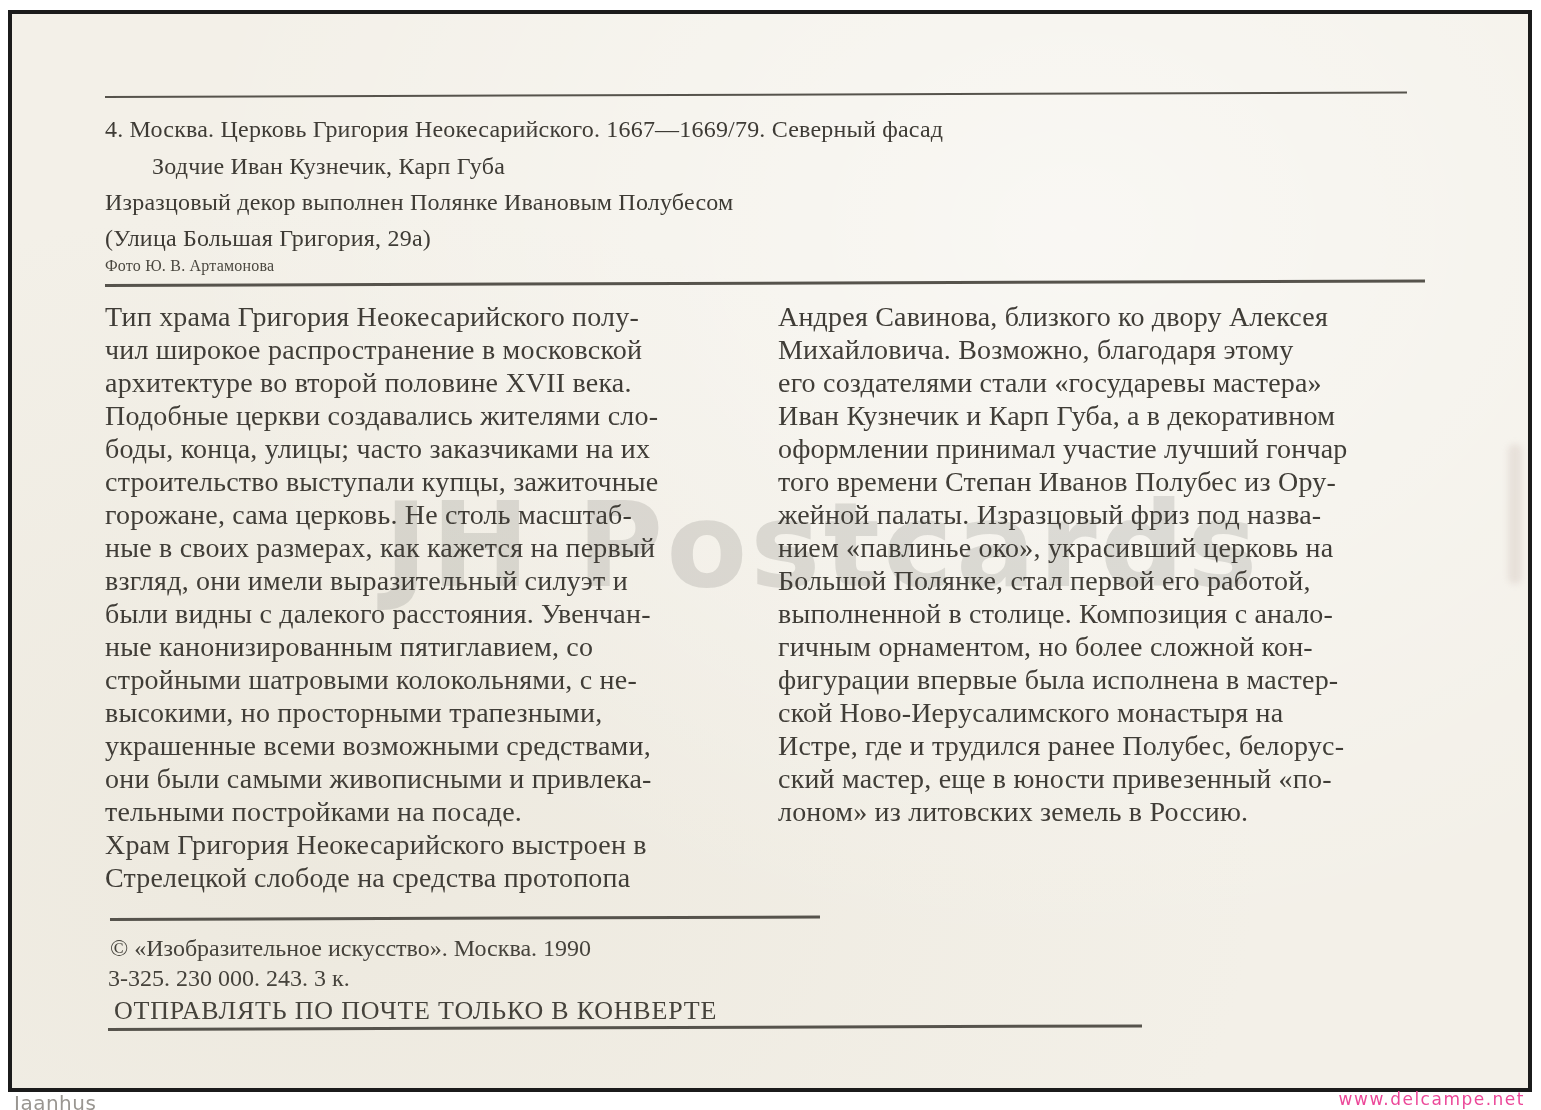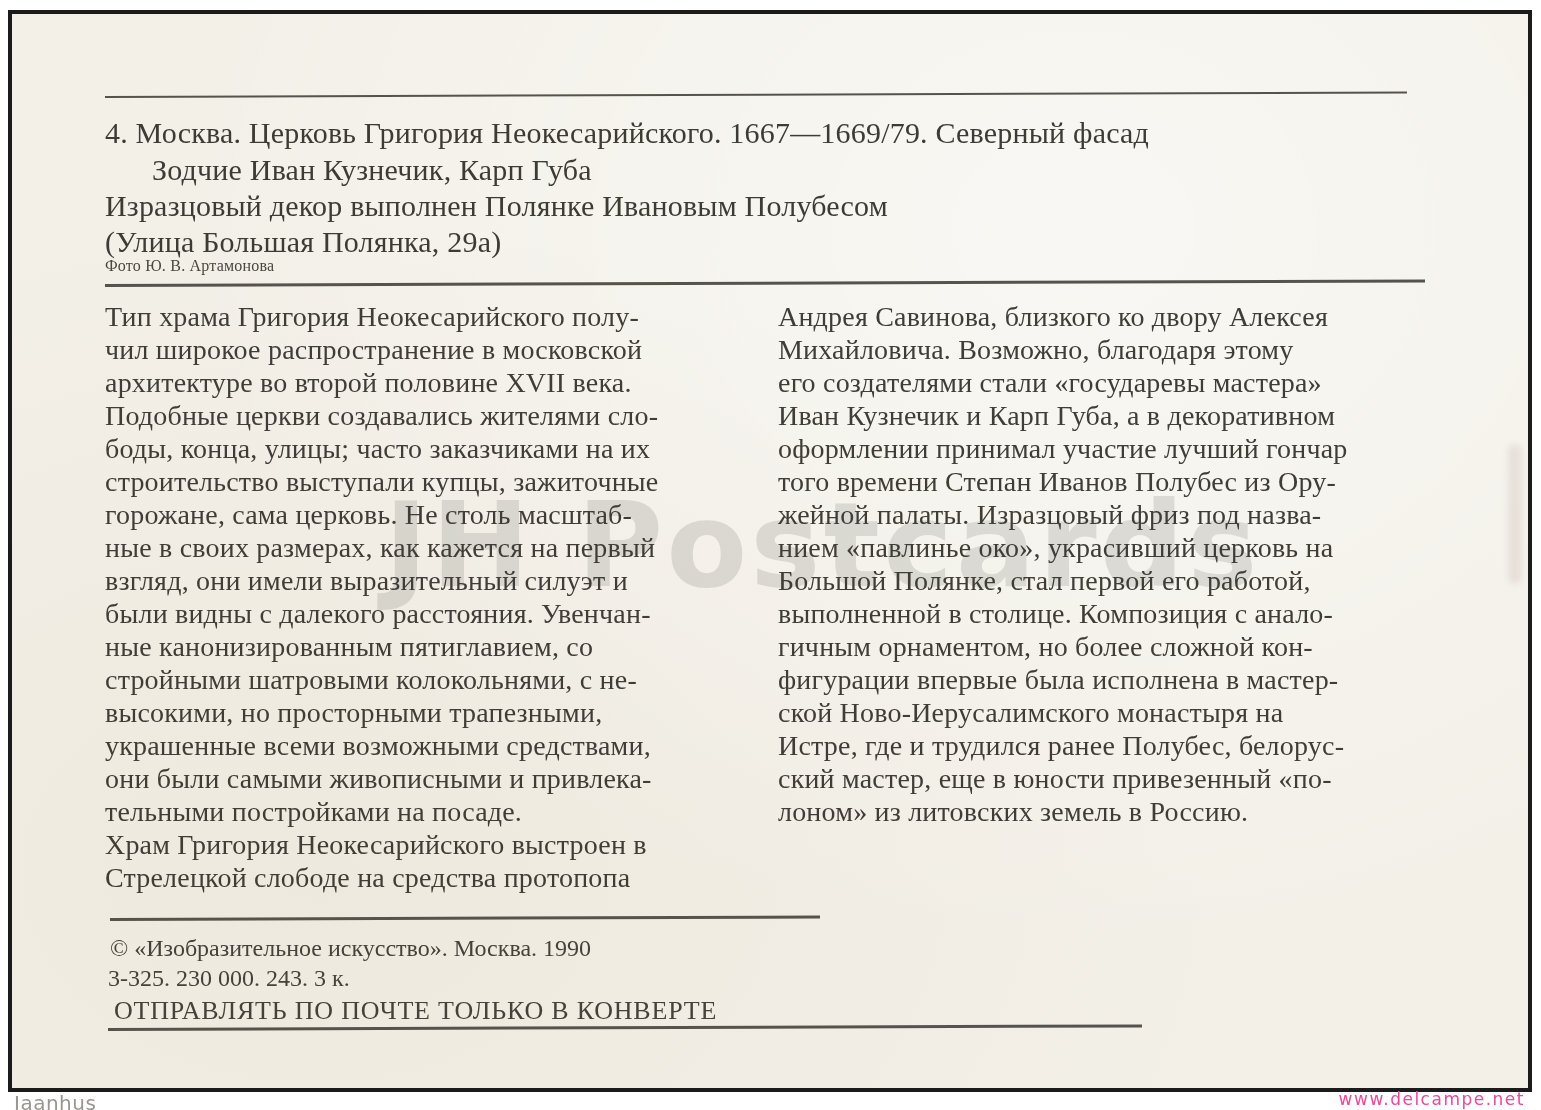--- a/index.html
+++ b/index.html
@@ -31,21 +31,21 @@
     position: absolute;
     height: 3px;
     background: #56534c;
     transform: rotate(-0.2deg);
     transform-origin: 0 50%;
   }
 
   .hdr-line {
     position: absolute;
     left: 93px;
-    font-size: 30px;
+    font-size: 24px;
     color: #3e3b35;
     letter-spacing: 0.2px;
     white-space: nowrap;
     font-family: "Liberation Serif", serif;
   }
   .hdr-line.small {
     font-size: 16px;
     color: #4a473f;
   }
 
@@ -115,21 +115,21 @@
   <div class="rule" style="left:93px; top:82px; width:1302px; height:2px;"></div>
 
   <div class="watermark">JH Postcards</div>
 
   <div class="hdr-line" style="top:102px;">4. Москва. Церковь Григория Неокесарийского. 1667—1669/79. Северный фасад</div>
 
   <div class="hdr-line" style="top:139px;margin-left:47px;">Зодчие Иван Кузнечик, Карп Губа</div>
 
   <div class="hdr-line" style="top:175px;">Изразцовый декор выполнен Полянке Ивановым Полубесом</div>
 
-  <div class="hdr-line" style="top:211px;">(Улица Большая Полянка, 29а)</div>
+  <div class="hdr-line" style="top:211px;">(Улица Большая Григория, 29а)</div>
 
   <div class="hdr-line small" style="top:243px;">Фото Ю. В. Артамонова</div>
 
   <div class="rule" style="left:93px; top:270px; width:1320px;"></div>
 
   <div class="column right">Андрея Савинова, близкого ко двору Алексея
 Михайловича. Возможно, благодаря этому
 его создателями стали «государевы мастера»
 Иван Кузнечик и Карп Губа, а в декоративном
 оформлении принимал участие лучший гончар

